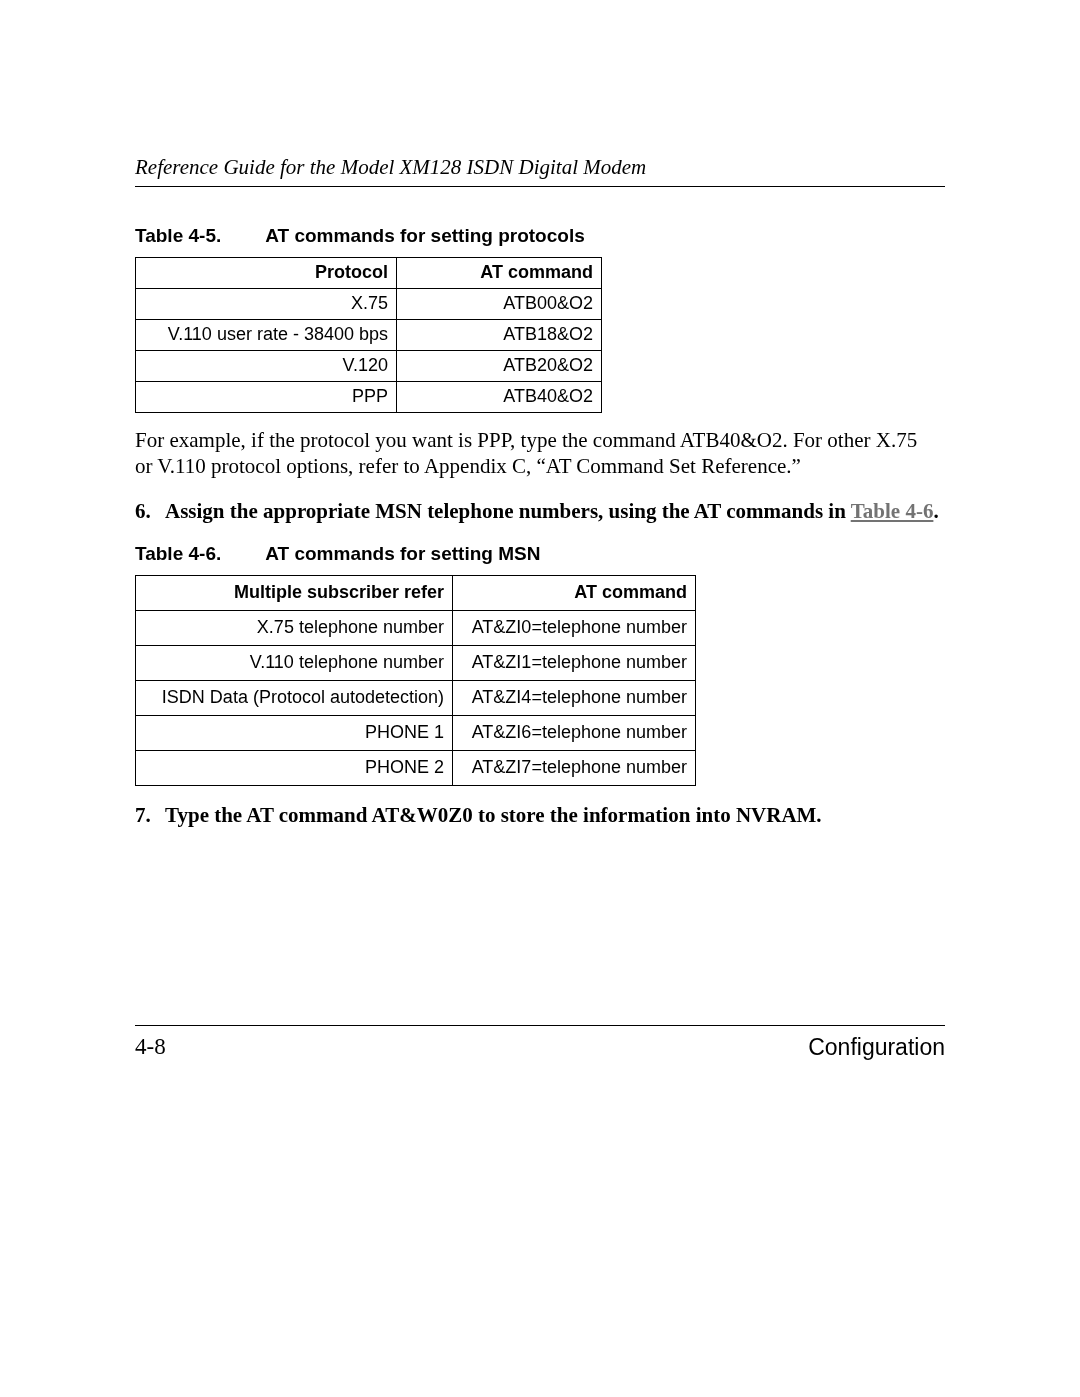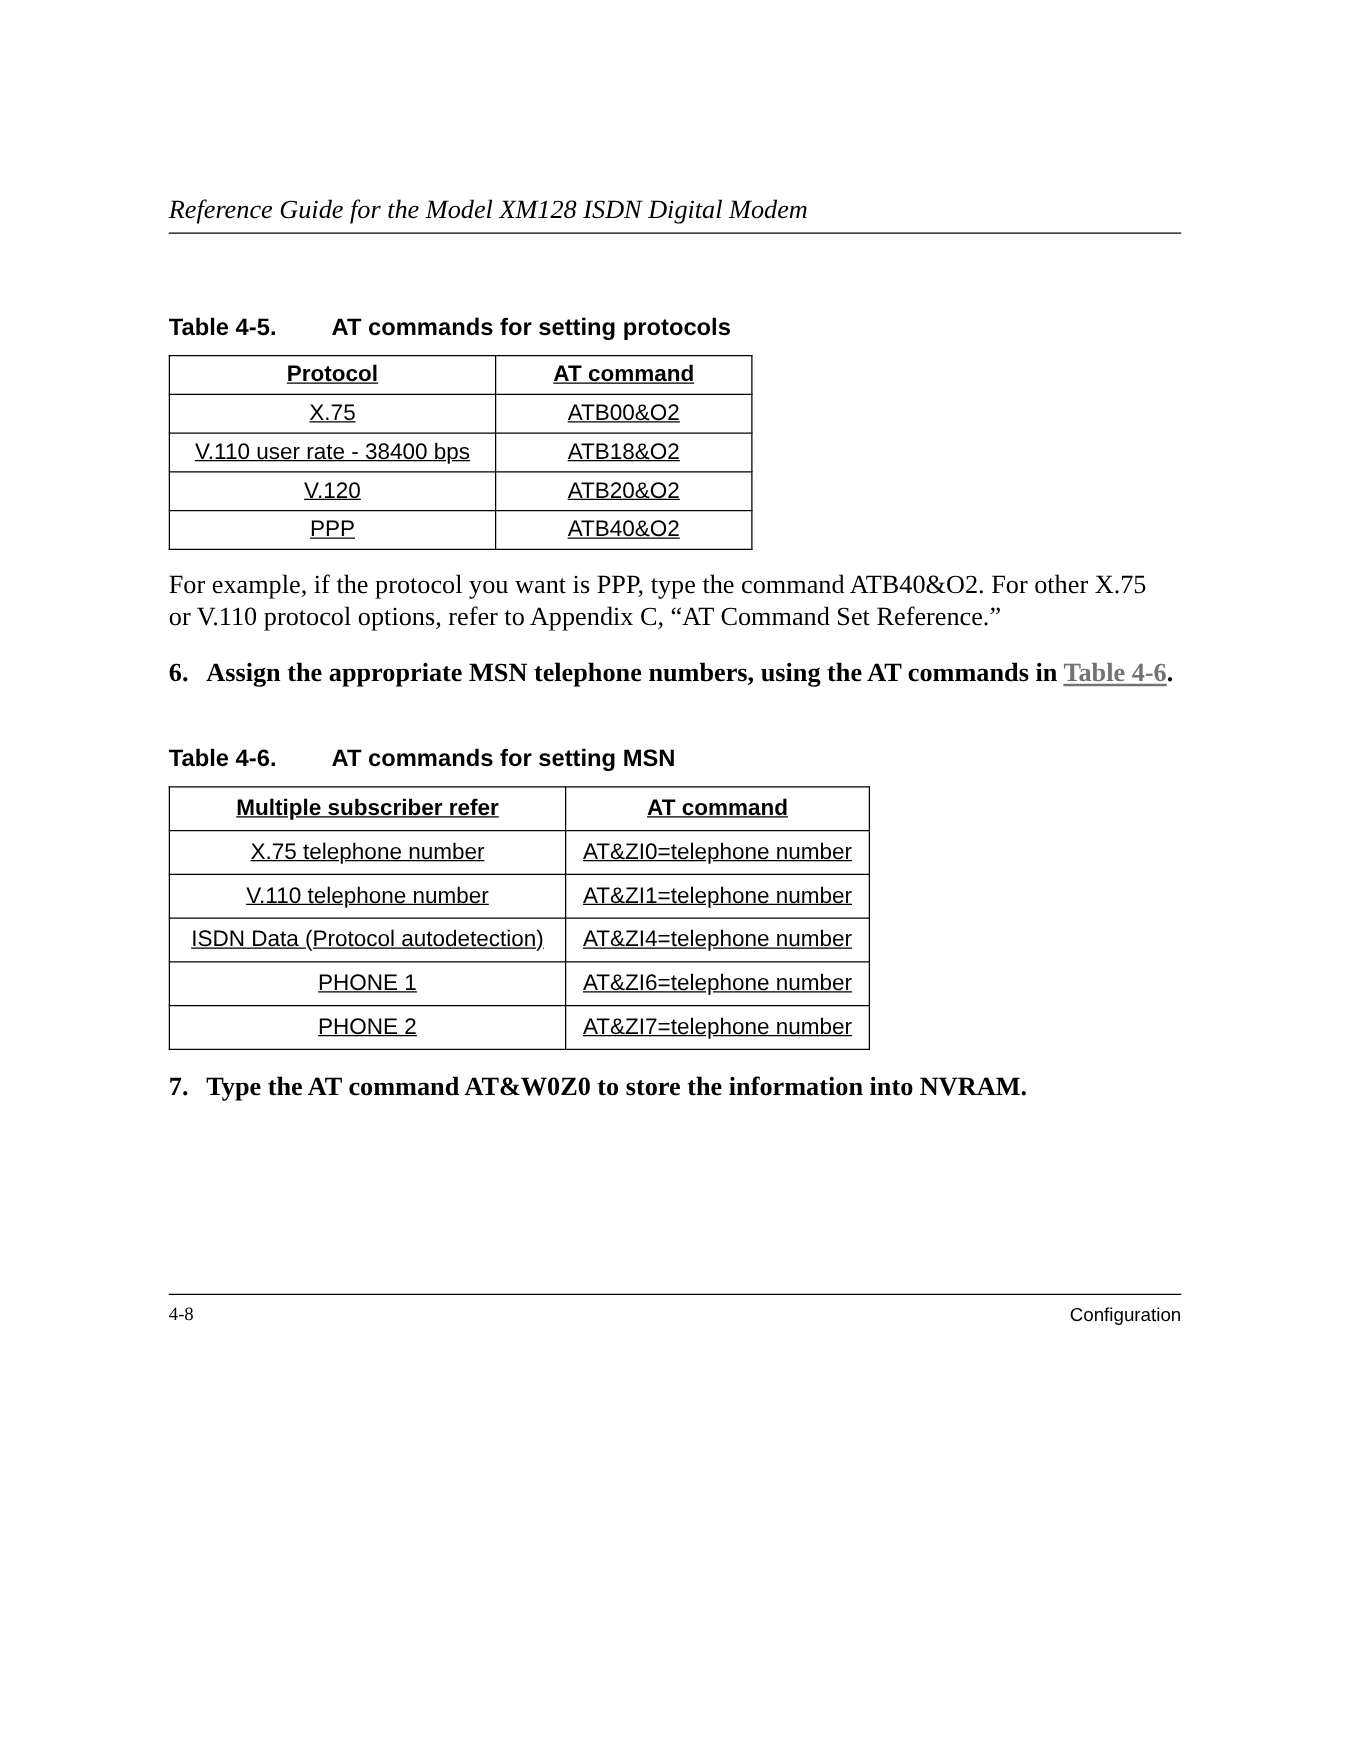--- a/index.html
+++ b/index.html
@@ -25,32 +25,30 @@
   }
   .table-caption {
     font-family: Arial, Helvetica, sans-serif;
     font-weight: bold;
     font-size: 19px;
     margin-bottom: 10px;
   }
   .table-caption .num {
     display: inline-block;
     margin-right: 44px;
-    margin-top: 27px;
   }
   table {
     border-collapse: collapse;
     font-family: Arial, Helvetica, sans-serif;
     font-size: 18px;
   }
   th, td {
     border: 1px solid #000;
-    text-align: center;
+    text-align: right;
     font-weight: normal;
-    text-decoration: underline;
   }
   th {
     font-weight: bold;
   }
   .tbl45 th, .tbl45 td { padding: 4px 8px 5px 8px; }
   .tbl45 .col1 { width: 244px; }
   .tbl45 .col2 { width: 188px; }
   .tbl46 th, .tbl46 td { padding: 6px 8px 7px 8px; }
   .tbl46 .col1 { width: 300px; }
   .tbl46 .col2 { width: 226px; }
@@ -77,21 +75,21 @@
   }
   .footer {
     position: absolute;
     left: 135px;
     right: 135px;
     bottom: 98px;
     border-top: 1.5px solid #000;
     padding-top: 8px;
     display: flex;
     justify-content: space-between;
-    font-size: 15px;
+    font-size: 23px;
     font-family: Arial, Helvetica, sans-serif;
   }
   .footer .pagenum { font-family: "Times New Roman", Times, serif; }
 </style>
 </head>
 <body>
 
 <div class="page">
 
   <div class="running-head">Reference Guide for the Model XM128 ISDN Digital Modem</div>

